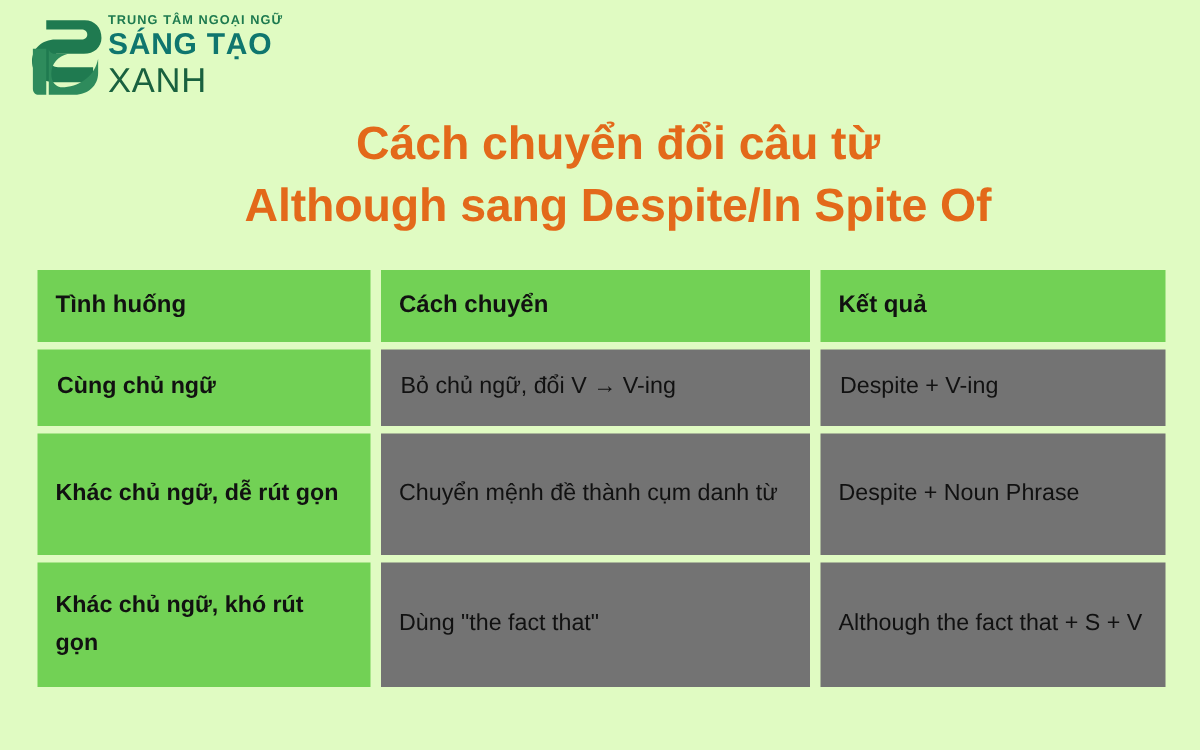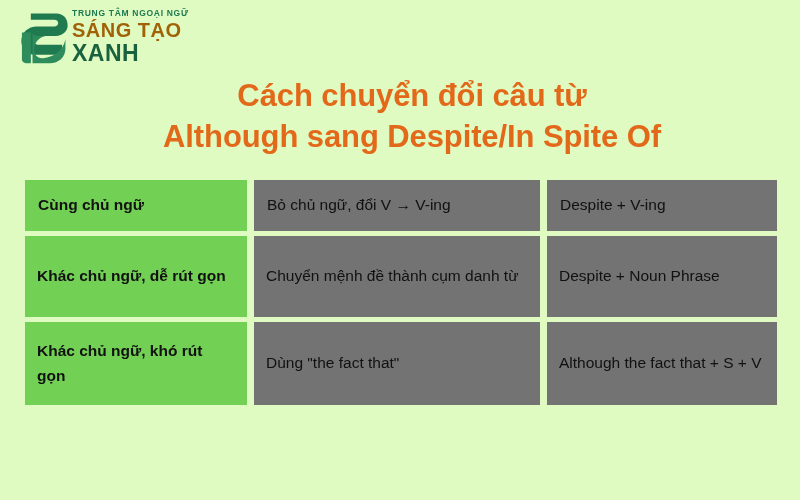--- a/index.html
+++ b/index.html
@@ -45,27 +45,27 @@
     font-weight: bold;
     letter-spacing: 0.7px;
     color: #1d7a4f;
     margin-bottom: 3px;
   }
 
   .logo-name-1 {
     font-size: 20px;
     font-weight: bold;
     letter-spacing: 0.5px;
-    color: #a16207;
+    color: #0f766e;
     line-height: 1.05;
   }
 
   .logo-name-2 {
     font-size: 23px;
-    font-weight: bold;
+    font-weight: normal;
     letter-spacing: 0.5px;
     color: #19613f;
     line-height: 1.05;
   }
 
   
   .title-block {
     position: absolute;
     left: 12px;
     top: 76px;
@@ -142,20 +142,31 @@
   </div>
 </div>
 
 <div class="title-block">
   <div class="title-line">Cách chuyển đổi câu từ</div>
   <div class="title-line">Although sang Despite/In Spite Of</div>
 </div>
 
 <div class="table-wrap">
 
+  <div class="row row-head">
+    <div class="cell col-1 dark bold">
+      <span class="cell-text">Tình huống</span>
+    </div>
+    <div class="cell col-2 dark bold">
+      <span class="cell-text">Cách chuyển</span>
+    </div>
+    <div class="cell col-3 dark bold">
+      <span class="cell-text">Kết quả</span>
+    </div>
+  </div>
 
   <div class="row row-1">
     <div class="cell col-1 dark bold">
       <span class="cell-text">Cùng chủ ngữ</span>
     </div>
     <div class="cell col-2 light">
       <span class="cell-text">Bỏ chủ ngữ, đổi V → V-ing</span>
     </div>
     <div class="cell col-3 light">
       <span class="cell-text">Despite + V-ing</span>

